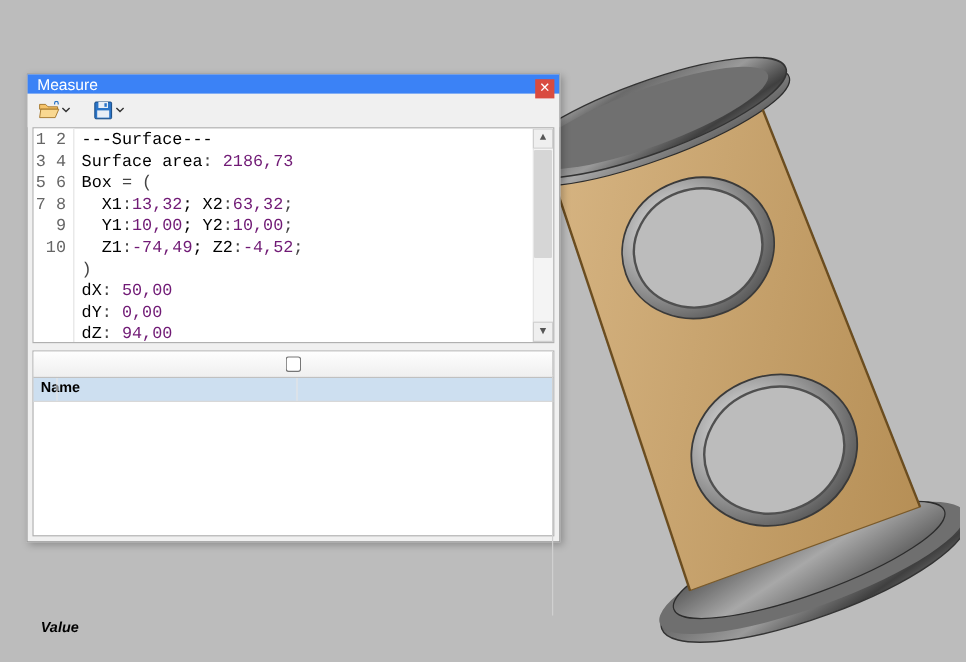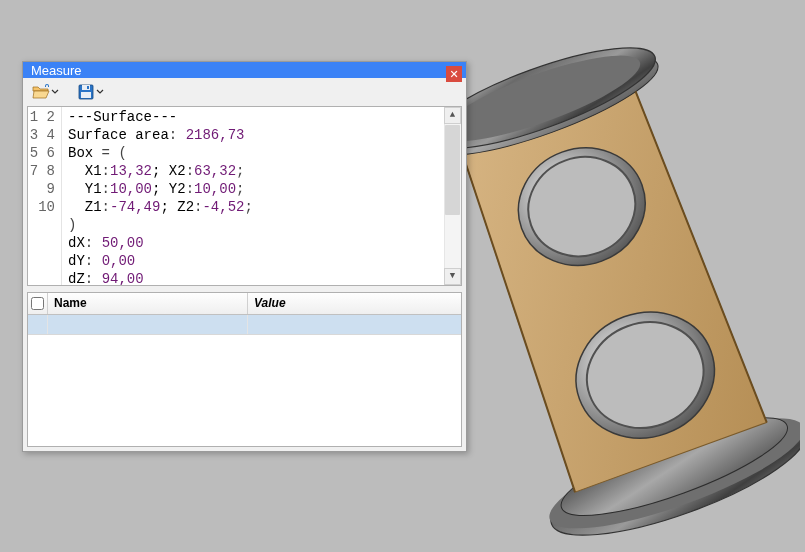--- a/index.html
+++ b/index.html
@@ -137,20 +137,21 @@
     background: #fff;
     height: 155px;
   }
   .thead {
     display: flex;
     height: 22px;
     background: linear-gradient(#fefefe,#efefef);
     border-bottom: 1px solid #c0c0c0;
     font-weight: bold;
     font-size: 12px;
+    flex-direction: column;
   }
   .th-check {
     flex: 0 0 20px;
     display:flex; align-items:center; justify-content:center;
     border-right: 1px solid #d0d0d0;
   }
   .th-check input { margin:0; }
   .th-name {
     flex: 0 0 200px;
     padding: 3px 6px;

